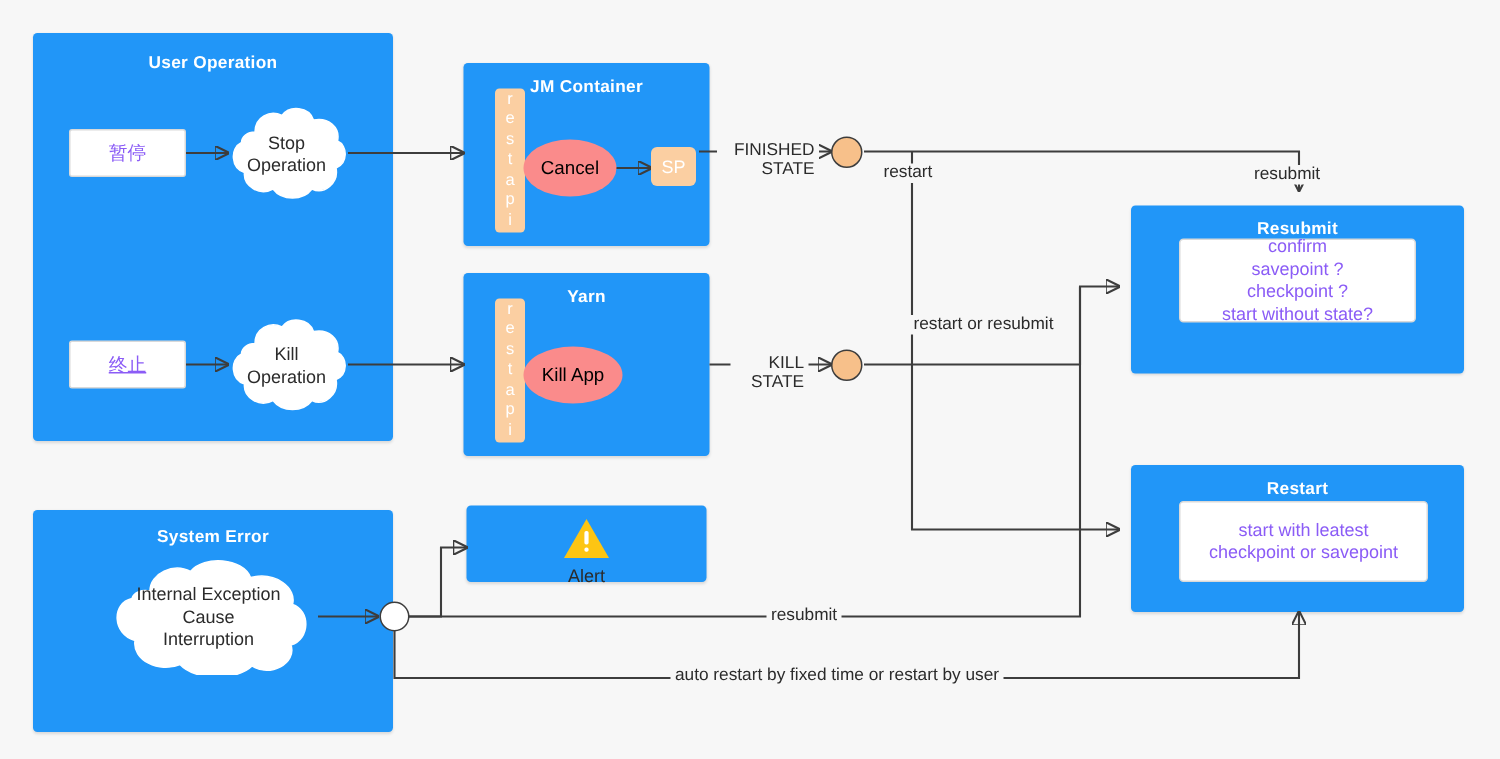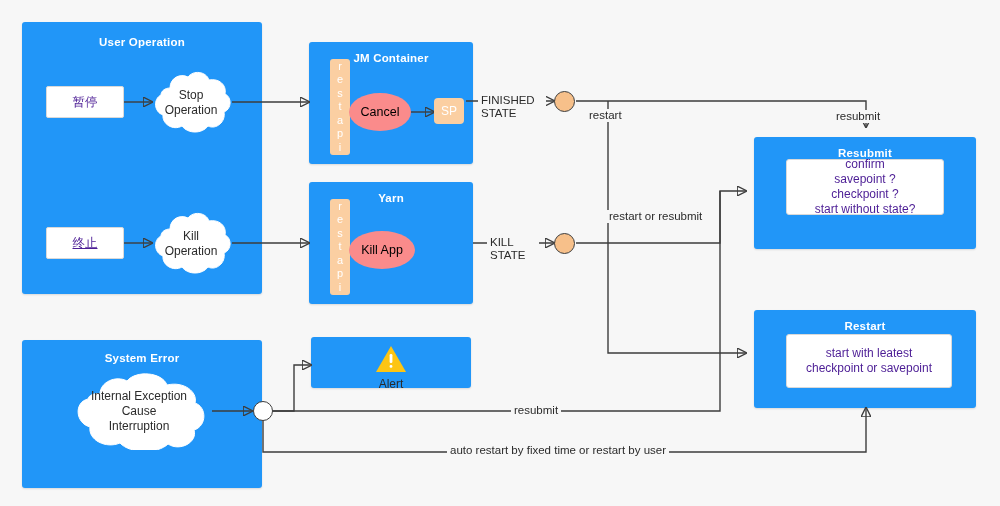--- a/index.html
+++ b/index.html
@@ -30,21 +30,21 @@
   
   .card{
     position:absolute;
     background:#ffffff;
     border:1px solid #d9d9d9;
     border-radius:3px;
     display:flex;
     align-items:center;
     justify-content:center;
     text-align:center;
-    color:#4c1d95;
+    color:#8b5cf6;
     font-size:12px;
     line-height:15px;
     box-sizing:border-box;
   }
   .card.sharp{border-radius:2px;}
 
   
   .cloud{
     position:absolute;
     display:flex;align-items:center;justify-content:center;
@@ -107,21 +107,21 @@
   #wires{position:absolute;left:0;top:0;width:1000px;height:506px;z-index:2;}
   #wires line,#wires path{stroke:#3d3d3d;stroke-width:1.4;fill:none;}
 
   
   .elabel{
     position:absolute;
     background:#f7f7f7;
     color:#2b2b2b;
     font-size:11.5px;
     line-height:13px;
-    text-align:left;
+    text-align:right;
     white-space:nowrap;
     padding:0 3px;
     z-index:7;
   }
   .elabel.two{white-space:normal;}
 
   
   .alert-inner{
     position:absolute;left:0;right:0;top:8px;
     display:flex;flex-direction:column;align-items:center;

